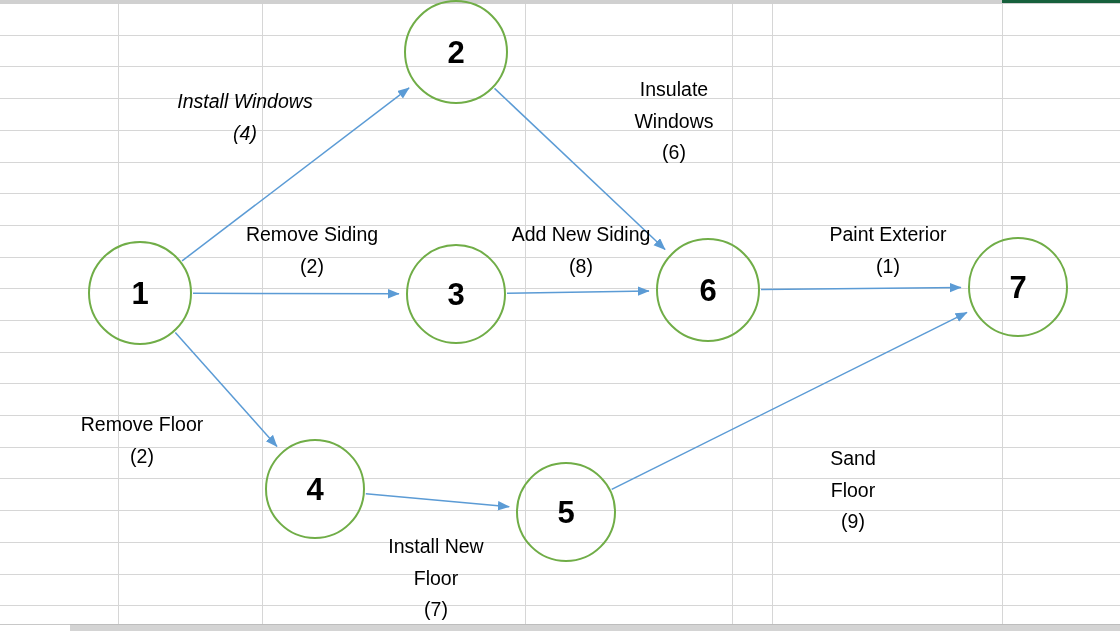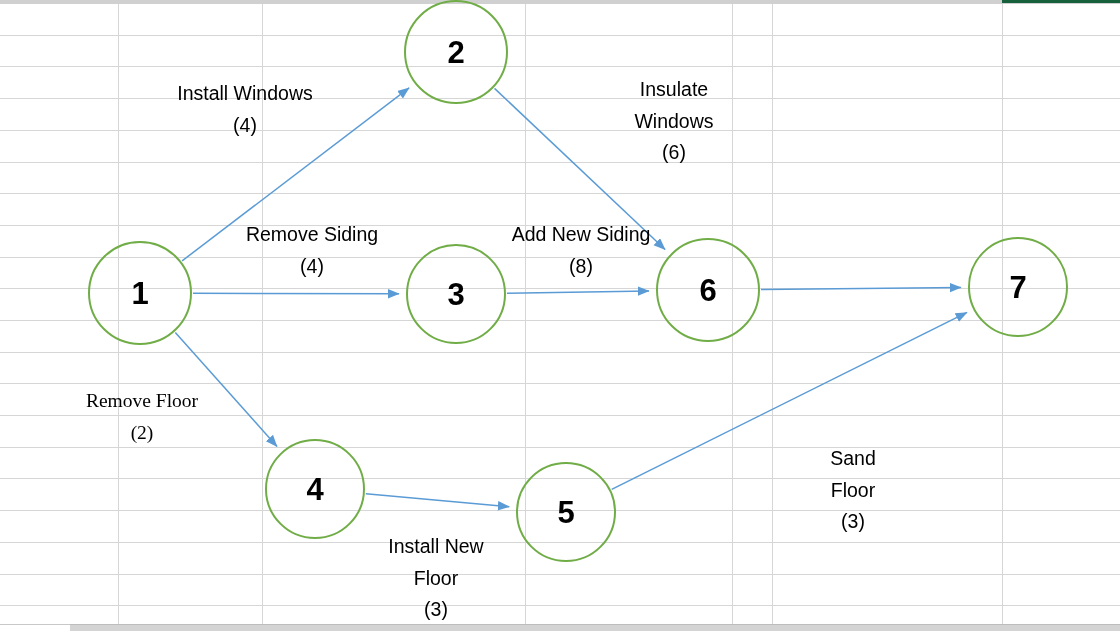--- a/index.html
+++ b/index.html
@@ -184,32 +184,34 @@
       </div>
       <div class="node" style="left: 516px; top: 462px; width: 100px; height: 100px; border-color: rgb(112, 173, 71);">
         <span class="node-label">5</span>
       </div>
       <div class="node" style="left: 656px; top: 238px; width: 104px; height: 104px; border-color: rgb(112, 173, 71);">
         <span class="node-label">6</span>
       </div>
       <div class="node" style="left: 968px; top: 237px; width: 100px; height: 100px; border-color: rgb(112, 173, 71);">
         <span class="node-label">7</span>
       </div>
-      <div class="edge-label" style="left: 150px; top: 78px; width: 190px;">Install Windows
+      <div class="edge-label" style="left: 150px; top: 86px; width: 190px; font-style: italic;">Install Windows
 (4)</div>
       <div class="edge-label" style="left: 228px; top: 219px; width: 168px;">Remove Siding
-(4)</div>
-      <div class="edge-label" style="left: 62px; top: 385px; width: 160px; font-family: Liberation Serif, serif;">Remove Floor
+(2)</div>
+      <div class="edge-label" style="left: 62px; top: 409px; width: 160px;">Remove Floor
 (2)</div>
       <div class="edge-label" style="left: 614px; top: 74px; width: 120px;">Insulate
 Windows
 (6)</div>
       <div class="edge-label" style="left: 494px; top: 219px; width: 174px;">Add New Siding
 (8)</div>
+      <div class="edge-label" style="left: 810px; top: 219px; width: 156px;">Paint Exterior
+(1)</div>
       <div class="edge-label" style="left: 370px; top: 531px; width: 132px;">Install New
 Floor
-(3)</div>
+(7)</div>
       <div class="edge-label" style="left: 808px; top: 443px; width: 90px;">Sand
 Floor
-(3)</div>
+(9)</div>
     </div>
 
 </div>
 
 </body></html>

